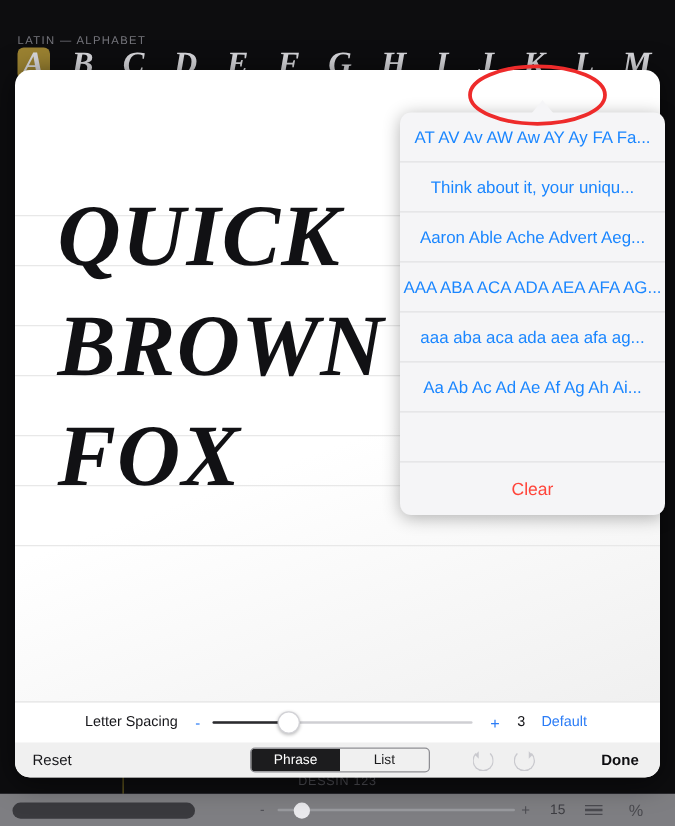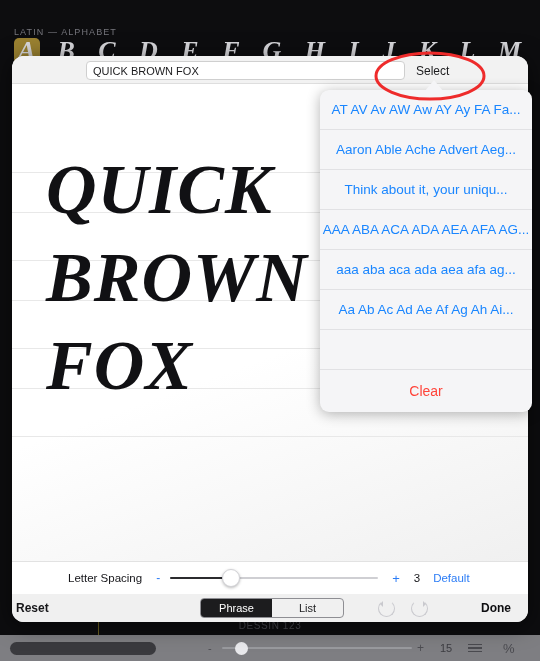--- a/index.html
+++ b/index.html
@@ -164,21 +164,21 @@
     box-shadow: 0 1px 3px rgba(0,0,0,.28); }
   .ls-plus { margin-left: 14px; color: #2b7cf6; font-size: 13px; }
   .ls-value { margin-left: 14px; font-size: 11.5px; color: #16161a; }
   .ls-default { margin-left: 13px; font-size: 11.5px; color: #2b7cf6; }
 
   
   .footer {
     position: absolute; left: 0; bottom: 0; width: 516px; height: 28px;
     background: #f0f0f0; display: flex; align-items: center;
   }
-  .reset-btn { margin-left: 4px; font-size: 12px; color: #17171a; cursor: pointer; font-weight: bold; }
+  .reset-btn { margin-left: 14px; font-size: 12px; color: #17171a; cursor: pointer; }
   .seg {
     position: absolute; left: 188px; top: 4px; width: 144px; height: 20px;
     border: 1px solid #8e8e93; border-radius: 4px; display: flex; overflow: hidden;
   }
   .seg-item {
     flex: 1; display: flex; align-items: center; justify-content: center;
     font-size: 11px; color: #1c1c1e; cursor: pointer;
   }
   .seg-item.active { background: #1c1c1e; color: #ffffff; }
   .undo, .redo {
@@ -252,24 +252,20 @@
     <span class="sys-list">
         <i></i>
         <i></i>
         <i></i>
       </span>
     <span class="sys-pct">%</span>
   </div>
 
   <div class="sheet">
 
-    <div class="sheet-header">
-      <input class="phrase-input" type="text" value="QUICK BROWN FOX" style="">
-      <button class="select-btn">Select</button>
-    </div>
 
     <div class="preview">
       <div class="guide" style="top:88px"></div>
       <div class="guide" style="top:128px"></div>
       <div class="guide" style="top:176px"></div>
       <div class="guide" style="top:216px"></div>
       <div class="guide" style="top:264px"></div>
       <div class="guide" style="top:304px"></div>
       <div class="guide" style="top:352px"></div>
       <div class="preview-text" style="top:62px">QUICK</div>
@@ -298,22 +294,22 @@
       </div>
       <span class="undo"></span>
       <span class="redo"></span>
       <span class="done-btn">Done</span>
     </div>
   </div>
 
   <div class="pop-arrow"></div>
   <div class="popover">
     <div class="pop-item">AT AV Av AW Aw AY Ay FA Fa...</div>
+    <div class="pop-item">Think about it, your uniqu...</div>
     <div class="pop-item">Aaron Able Ache Advert Aeg...</div>
-    <div class="pop-item">Think about it, your uniqu...</div>
     <div class="pop-item">AAA ABA ACA ADA AEA AFA AG...</div>
     <div class="pop-item">aaa aba aca ada aea afa ag...</div>
     <div class="pop-item">Aa Ab Ac Ad Ae Af Ag Ah Ai...</div>
     <div class="pop-item empty"></div>
     <div class="pop-clear">Clear</div>
   </div>
 
   <svg class="annot" width="116" height="52" viewBox="0 0 116 52">
     <ellipse cx="58" cy="26" rx="54" ry="23" fill="none" stroke="#ee2b2b" stroke-width="3"></ellipse>
   </svg>

